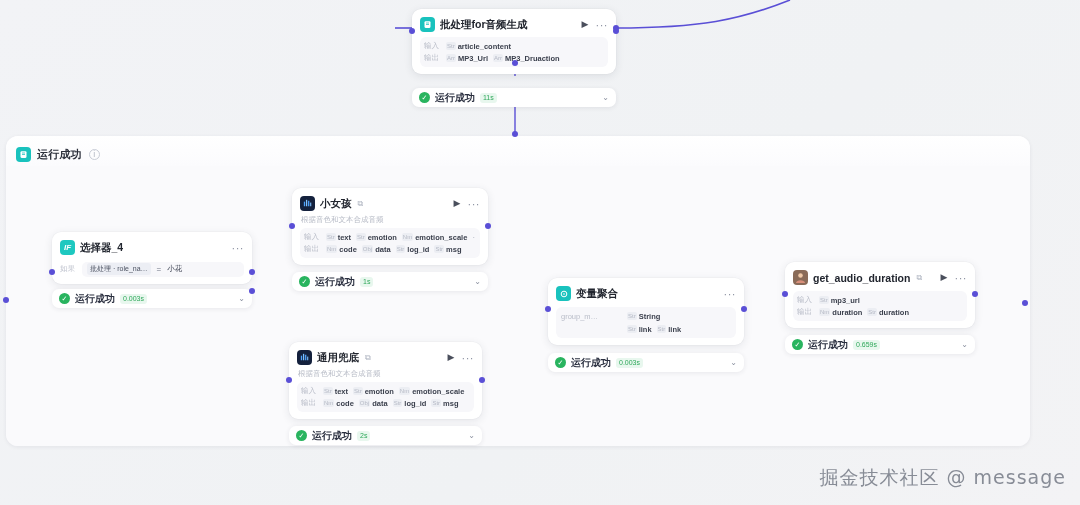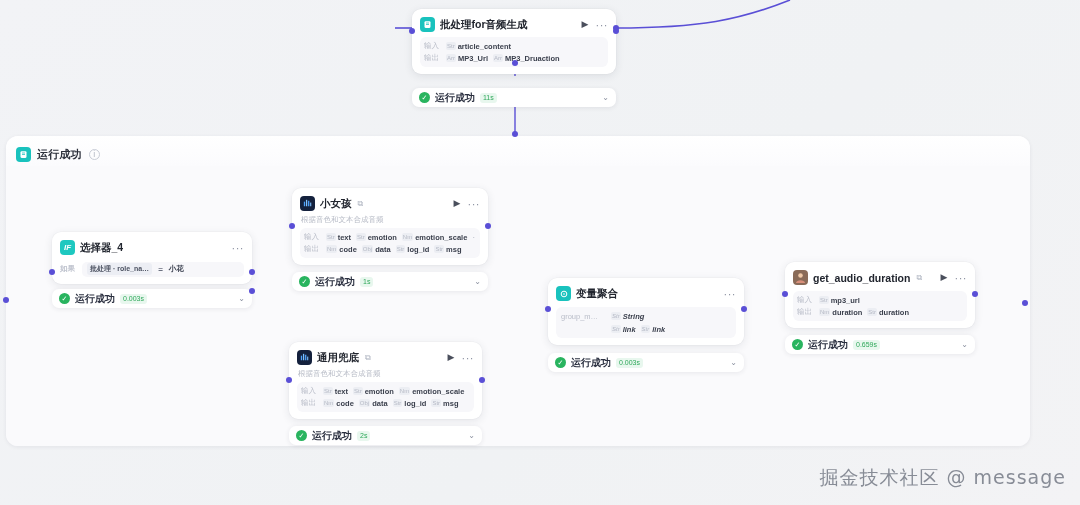--- a/index.html
+++ b/index.html
@@ -372,21 +372,21 @@
   </div>
 
   <div class="node" style="left:52px; top:232px; width:200px;">
     <div class="node-card">
       <div class="node-head">
         <span class="node-icon" style="background:#1ec8c0; font-size:8px; font-style:italic;">IF</span>
         <span class="node-title">选择器_4</span>
         <span class="node-head-spacer"></span>
         <span class="icon-dots">···</span>
       </div>
-      <div class="cond-row" style="margin-top:5px;font-weight:bold;">
+      <div class="cond-row" style="margin-top:5px;">
         <span class="cond-label">如果</span>
         <span class="cond-box">
           <span class="cond-var">批处理 · role_na…</span>
           <span class="cond-op">=</span>
           <span class="cond-val">小花</span>
         </span>
       </div>
     </div>
     <div class="status-bar">
       <span class="status-check">✓</span>
@@ -537,23 +537,23 @@
         <span class="node-icon" style="background:#19c2bd;">
           <svg width="10" height="10" viewBox="0 0 12 12">
               <circle cx="6" cy="6" r="3.4" fill="none" stroke="#fff" stroke-width="1.2"></circle>
               <circle cx="6" cy="6" r="1" fill="#fff"></circle>
             </svg>
         </span>
         <span class="node-title">变量聚合</span>
         <span class="node-head-spacer"></span>
         <span class="icon-dots">···</span>
       </div>
-      <div class="io-block" style="margin-top:5px; display:flex; gap:4px; align-items:flex-start; padding:4px 5px;">
+      <div class="io-block" style="margin-top:5px; display:flex; gap:20px; align-items:flex-start; padding:4px 5px;">
         <span class="io-label" style="width:46px; padding-top:1px;">group_m…</span>
-        <div style="display:flex; flex-direction:column; gap:3px;font-style:italic;">
+        <div style="display:flex; flex-direction:column; gap:3px;">
           <div class="io-row" style="height:10px;">
             <span class="chip">
                 <span class="ctype">Str</span>
                 <span>String</span>
               </span>
           </div>
           <div class="io-row" style="height:10px;">
             <span class="chip">
                 <span class="ctype">Str</span>
                 <span>link</span>

